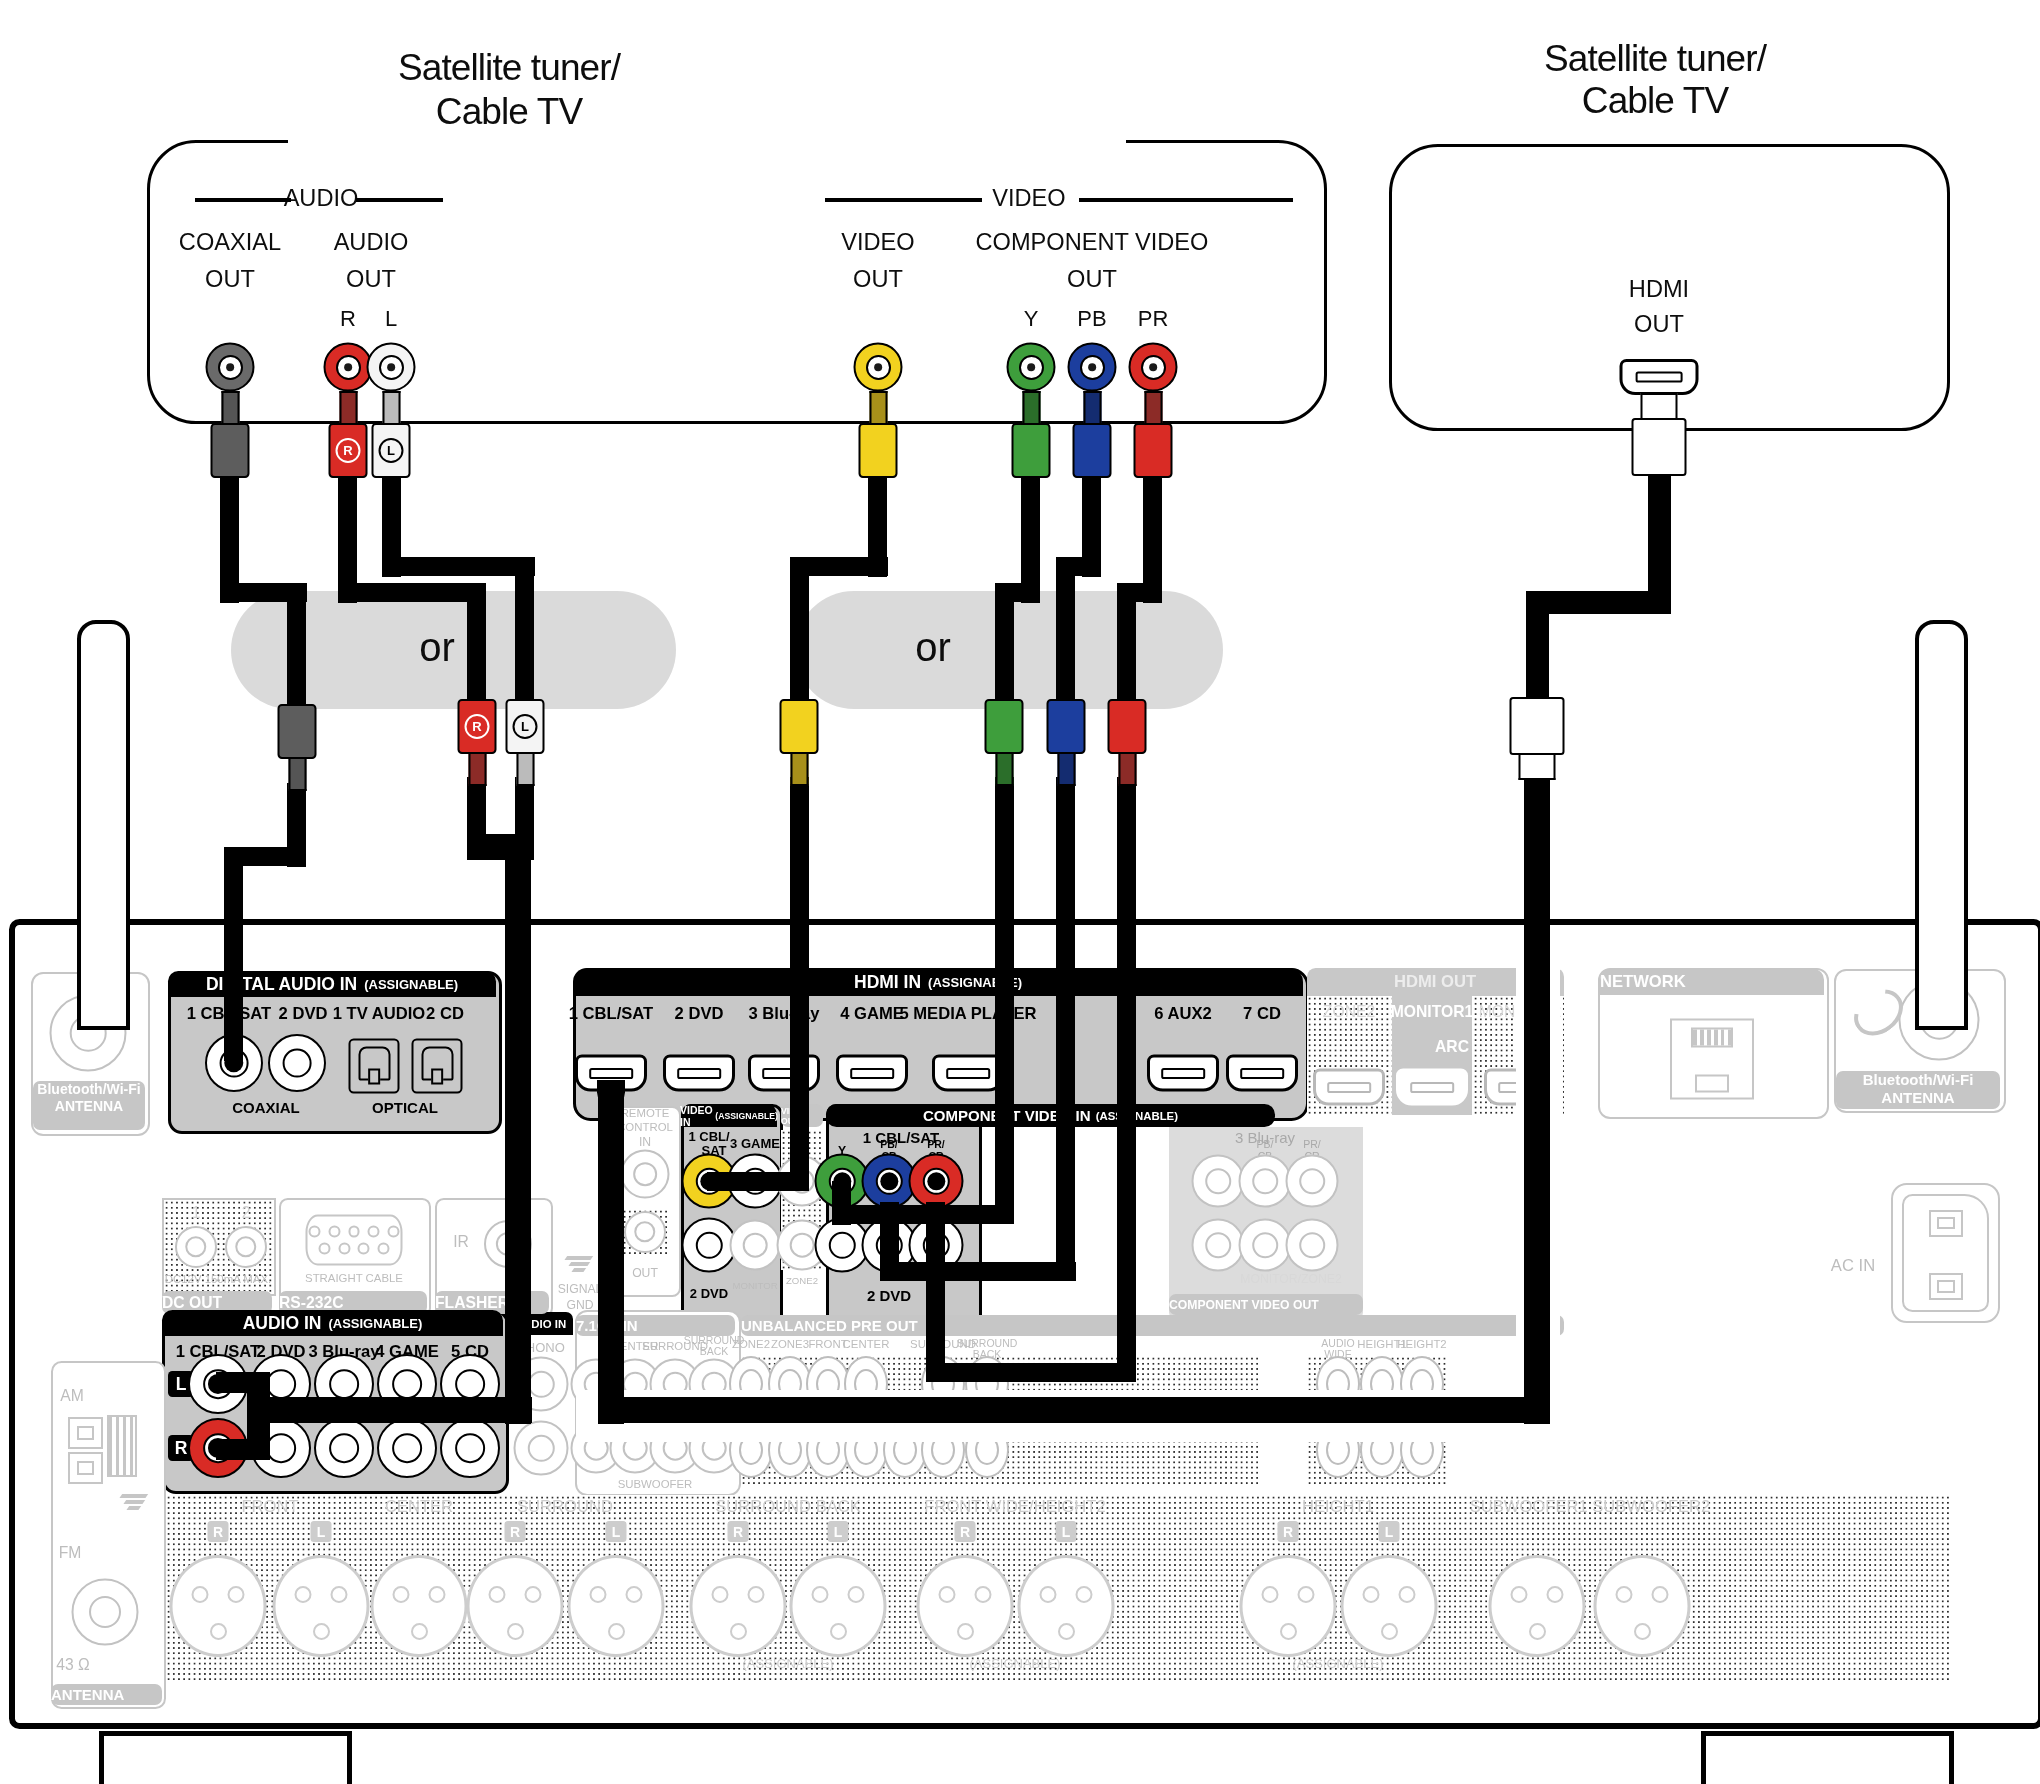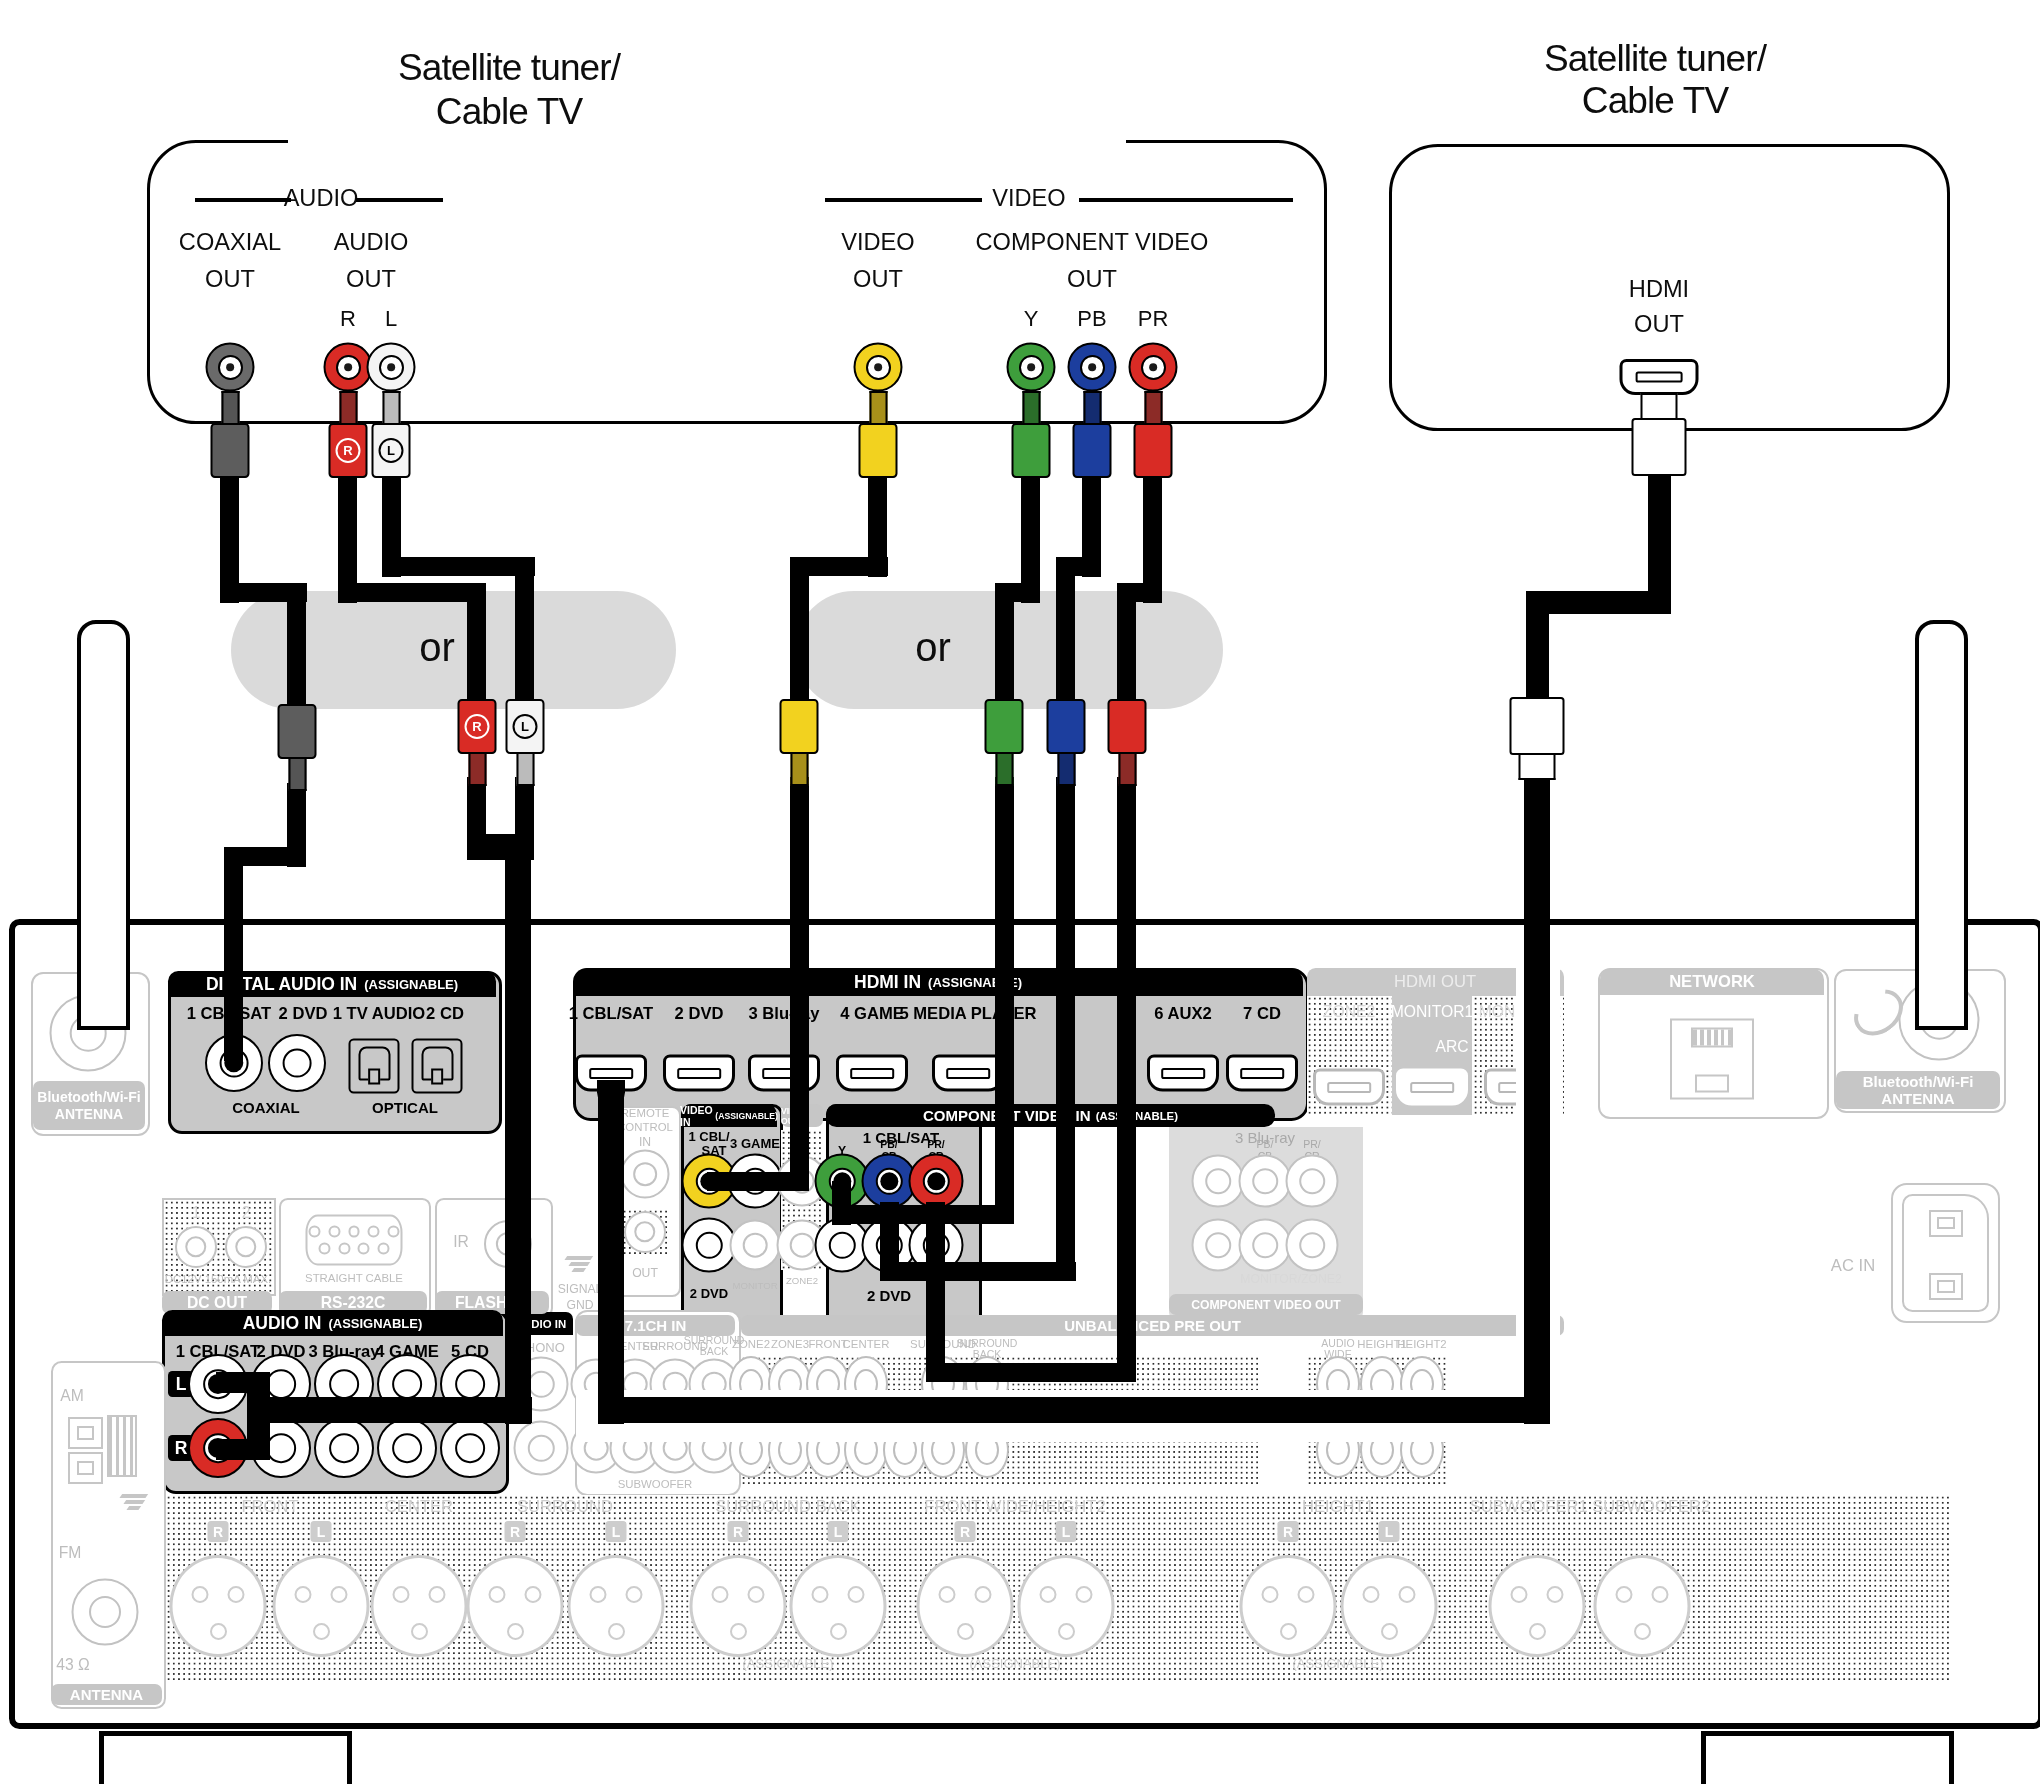--- a/index.html
+++ b/index.html
@@ -44,25 +44,25 @@
   .hport{position:absolute;transform:translate(-50%,-50%);width:66px;height:31px;border:3.5px solid #000;background:#fff;border-radius:7px 7px 15.7px 15.7px}
   .hport::before{content:"";position:absolute;left:50%;top:50%;transform:translate(-50%,-50%);width:60%;height:7px;border:2.6px solid #000;border-radius:2.6px;background:#fff}
   .hport.g{border-color:#b8b8b8}.hport.g::before{border-color:#b8b8b8}
   .opt{position:absolute;transform:translate(-50%,-50%);width:47px;height:51px;border:2.6px solid #000;border-radius:5.2px;background:#c8c8c8}
   .opt::before{content:"";position:absolute;left:50%;top:46%;transform:translate(-50%,-50%);width:28px;height:30px;border:2.6px solid #000;border-radius:7.9px 7.9px 2.6px 2.6px;background:#c8c8c8}
   .opt::after{content:"";position:absolute;left:50%;bottom:7px;transform:translateX(-50%);width:8.7px;height:12.2px;border:2.6px solid #000;background:#c8c8c8}
   
   .hblk{position:absolute;border:3.5px solid #000;border-radius:14px;background:#c8c8c8}
   .gblk{position:absolute;border:2.6px solid #c6c6c6;border-radius:12.2px;background:#fff}
   .bhdr{position:absolute;background:#000;color:#fff;font-weight:bold;display:flex;align-items:center;justify-content:center;gap:7px;border-radius:10.5px 10.5px 0 0}
-  .band{position:absolute;background:#c6c6c6;color:#fff;font-weight:bold;display:flex;align-items:center;justify-content:center;border-radius:7px}
+  .band{position:absolute;background:#c6c6c6;color:#fff;font-weight:bold;display:flex;align-items:center;border-radius:7px}
   .dots{position:absolute;background-color:#fff;background-image:radial-gradient(#2e2e2e 1px,transparent 1.2px);background-size:5.2px 5.2px}
   .gl{position:absolute;transform:translateX(-50%);white-space:nowrap;color:#bdbdbd;font-weight:normal}
   .bl{position:absolute;transform:translateX(-50%);white-space:nowrap;color:#000;font-weight:bold}
-  .wl{position:absolute;transform:translateX(-50%);white-space:nowrap;color:#fff;font-weight:normal}
+  .wl{position:absolute;transform:translateX(-50%);white-space:nowrap;color:#fff;font-weight:bold}
   .lb{position:absolute;width:26px;height:26px;background:#000;color:#fff;font-weight:bold;font-size:17.5px;display:flex;align-items:center;justify-content:center;border-radius:4.4px;transform:translate(-50%,-50%)}
   
   .xlr{position:absolute;transform:translateX(-50%);width:91px;height:96px;border:3.5px solid #cdcdcd;border-radius:50%;background:#fff}
   .xlr i{position:absolute;width:13px;height:13px;border:2.6px solid #cdcdcd;border-radius:50%;background:#fff}
   .xlr i.a{left:19px;top:28px}.xlr i.b{right:19px;top:28px}.xlr i.c{left:50%;bottom:14px;transform:translateX(-50%)}
   .xb{position:absolute;transform:translate(-50%,0);width:21px;height:21px;background:#cdcdcd;color:#fff;font-weight:bold;font-size:14px;display:flex;align-items:center;justify-content:center;border-radius:3.5px}
   .db9{position:absolute;transform:translate(-50%,-50%);width:93px;height:47px;border:2.6px solid #c6c6c6;border-radius:12.2px/17.5px;display:flex;flex-direction:column;align-items:center;justify-content:center;gap:4.4px;background:#fff}
   .drow{display:flex;gap:7.9px}
   .ddot{width:7.9px;height:7.9px;border:2.6px solid #c6c6c6;border-radius:50%}
   .rj45{position:absolute;transform:translate(-50%,-50%);width:80px;height:77px;border:2.6px solid #c6c6c6;background:#fff}

